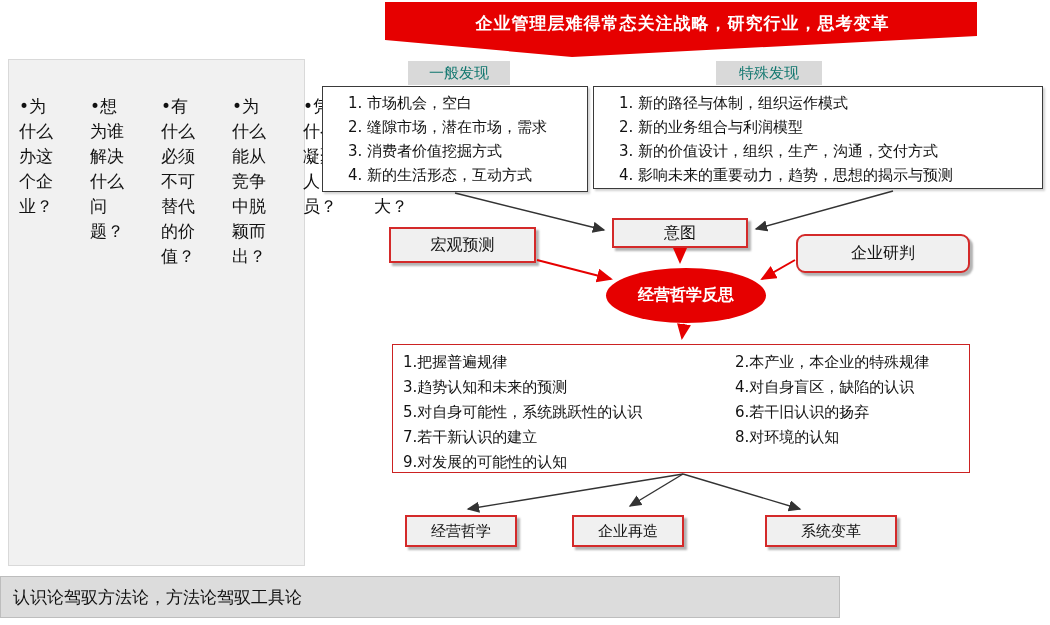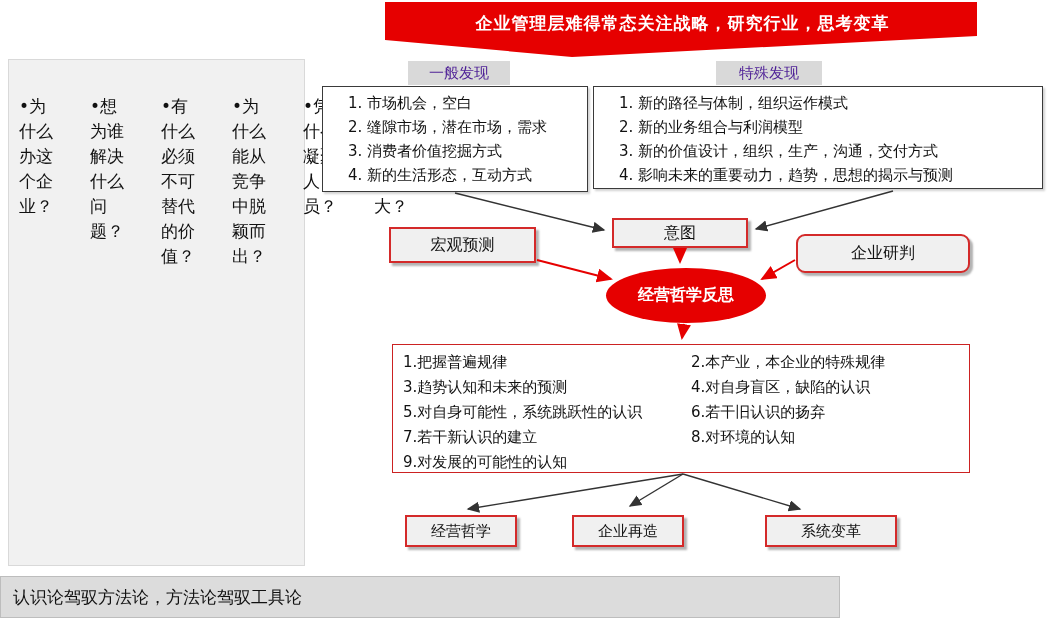--- a/index.html
+++ b/index.html
@@ -17,21 +17,21 @@
   }
   
   .sidebar{
     left:8px;top:59px;width:297px;height:507px;background:#f1f1f1;
     border:1px solid #d9d9d9;box-sizing:border-box;z-index:2;
     display:flex;flex-direction:row;gap:37px;padding:34px 0 0 10px;
   }
   .sidebar .q{font-size:17px;line-height:25px;color:#111;}
   
   .tab{
-    background:#d9d9d9;color:#4c1d95;font-size:15px;text-align:center;z-index:2;
+    background:#d9d9d9;color:#0f766e;font-size:15px;text-align:center;z-index:2;
     line-height:24px;height:24px;box-sizing:border-box;
   }
   .tab-general{left:408px;top:61px;width:102px;}
   .tab-special{left:716px;top:61px;width:106px;}
   
   .listbox{
     background:#ffffff;border:1.5px solid #3a3a3a;box-sizing:border-box;z-index:2;
     padding:4px 25px;font-size:15px;line-height:24px;color:#111;
     box-shadow:2px 2px 2px rgba(0,0,0,0.18);white-space:nowrap;
   }
@@ -56,20 +56,21 @@
     left:606px;top:268px;width:160px;height:55px;background:#e60000;border-radius:50%;
     z-index:2;display:flex;align-items:center;justify-content:center;
     color:#ffffff;font-size:16px;font-weight:bold;white-space:nowrap;
   }
   
   .bigbox{
     left:392px;top:344px;width:578px;height:129px;background:#ffffff;
     border:1.5px solid #cc2222;box-sizing:border-box;z-index:2;
     display:flex;padding:5px 0 0 10px;font-size:15px;line-height:25px;color:#111;
     white-space:nowrap;
+    gap:44px;
   }
   .bigbox .col-left{width:288px;}
   .bigbox .col-right{flex:1;}
   
   .footer{
     left:0;top:576px;width:840px;height:42px;background:#dcdcdc;border:1px solid #bdbdbd;
     box-sizing:border-box;z-index:2;display:flex;align-items:center;padding-left:12px;
     font-size:17px;color:#111;white-space:nowrap;
   }
   

